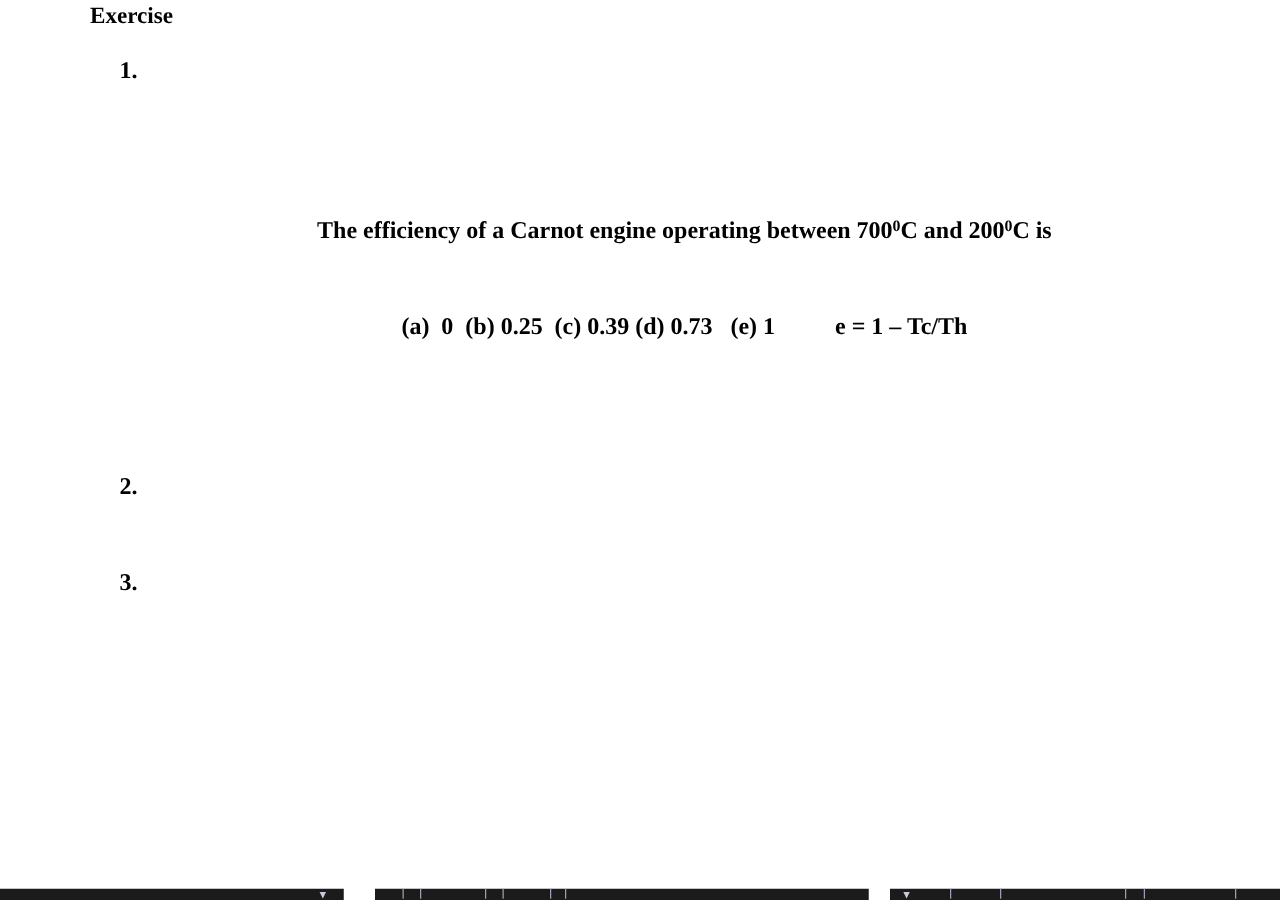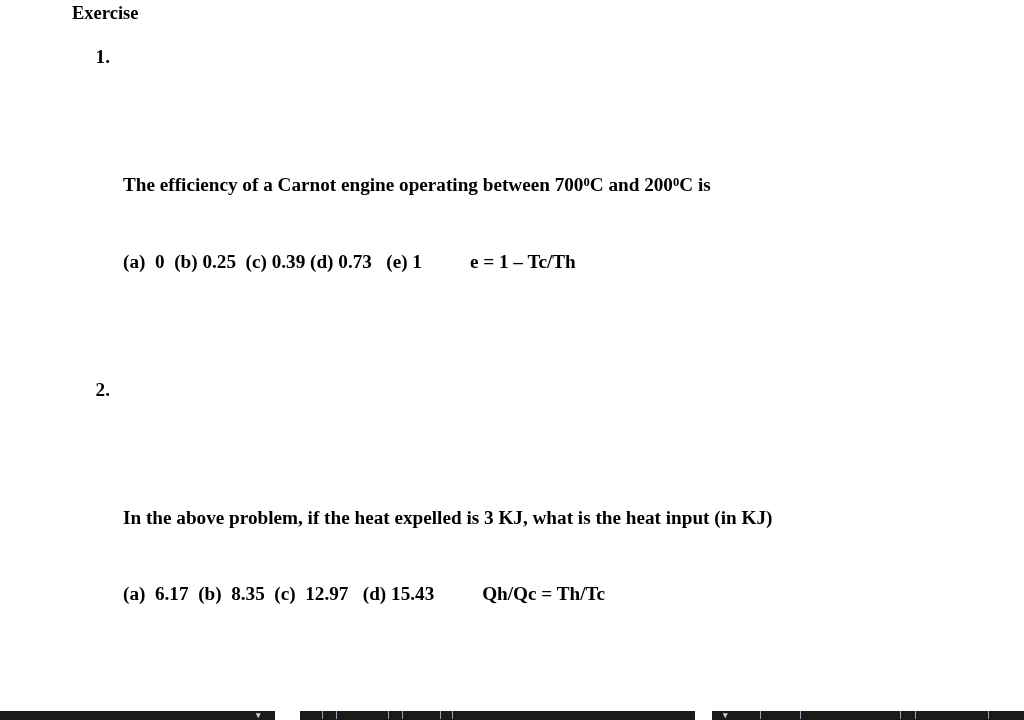--- a/index.html
+++ b/index.html
@@ -53,20 +53,21 @@
     position: absolute;
     left: 0;
     top: 0;
     width: 38px;
     text-align: right;
     font-size: 19.2px;
     line-height: 25.6px;
   }
   .qbody {
     display: block;
+    text-align: center;
   }
   .line {
     display: block;
     white-space: pre-wrap;
   }
   sup {
     font-size: 0.66em;
     vertical-align: 0.42em;
     line-height: 0;
   }
@@ -114,24 +115,20 @@
     <li class="qitem">
       <span class="qnum">1.</span>
       <span class="qbody">
         <span class="line">The efficiency of a Carnot engine operating between 700<sup>0</sup>C and 200<sup>0</sup>C is</span>
         <span class="line">(a)  0  (b) 0.25  (c) 0.39 (d) 0.73   (e) 1          e = 1 – Tc/Th</span>
       </span>
     </li>
 
     <li class="qitem">
       <span class="qnum">2.</span>
-      <span class="qbody">
-        <span class="line">In the above problem, if the heat expelled is 3 KJ, what is the heat input (in KJ)</span>
-        <span class="line">(a)  6.17  (b)  8.35  (c)  12.97   (d) 15.43          Qh/Qc = Th/Tc</span>
-      </span>
     </li>
 
     <li class="qitem">
       <span class="qnum">3.</span>
       
     </li>
 
   </ol>
 
   <div id="bottom-strip">

